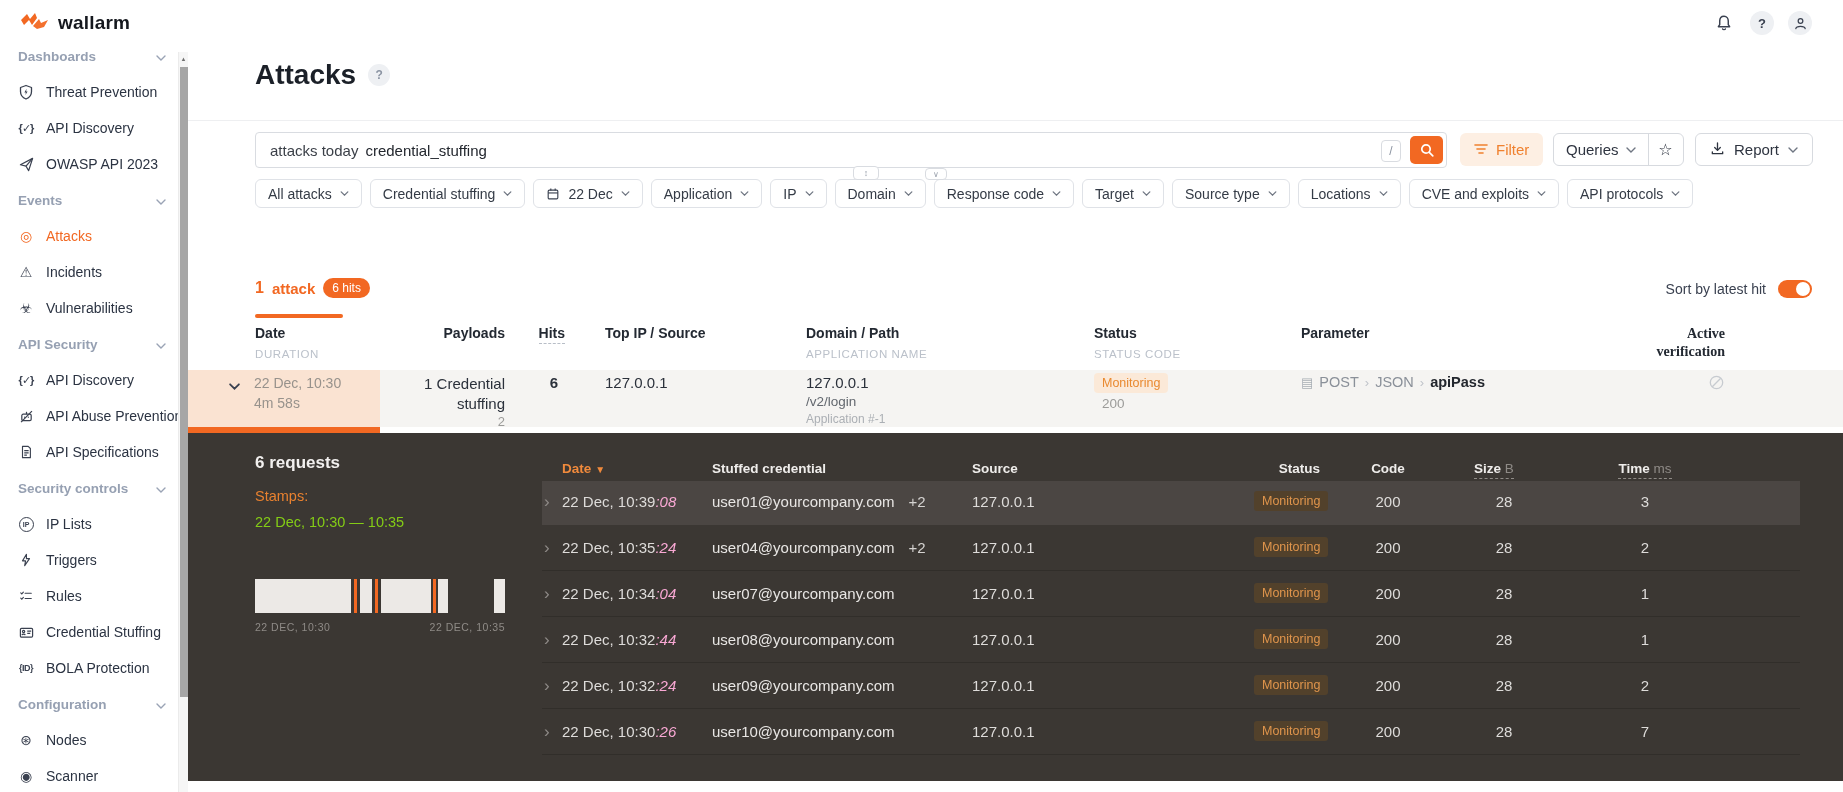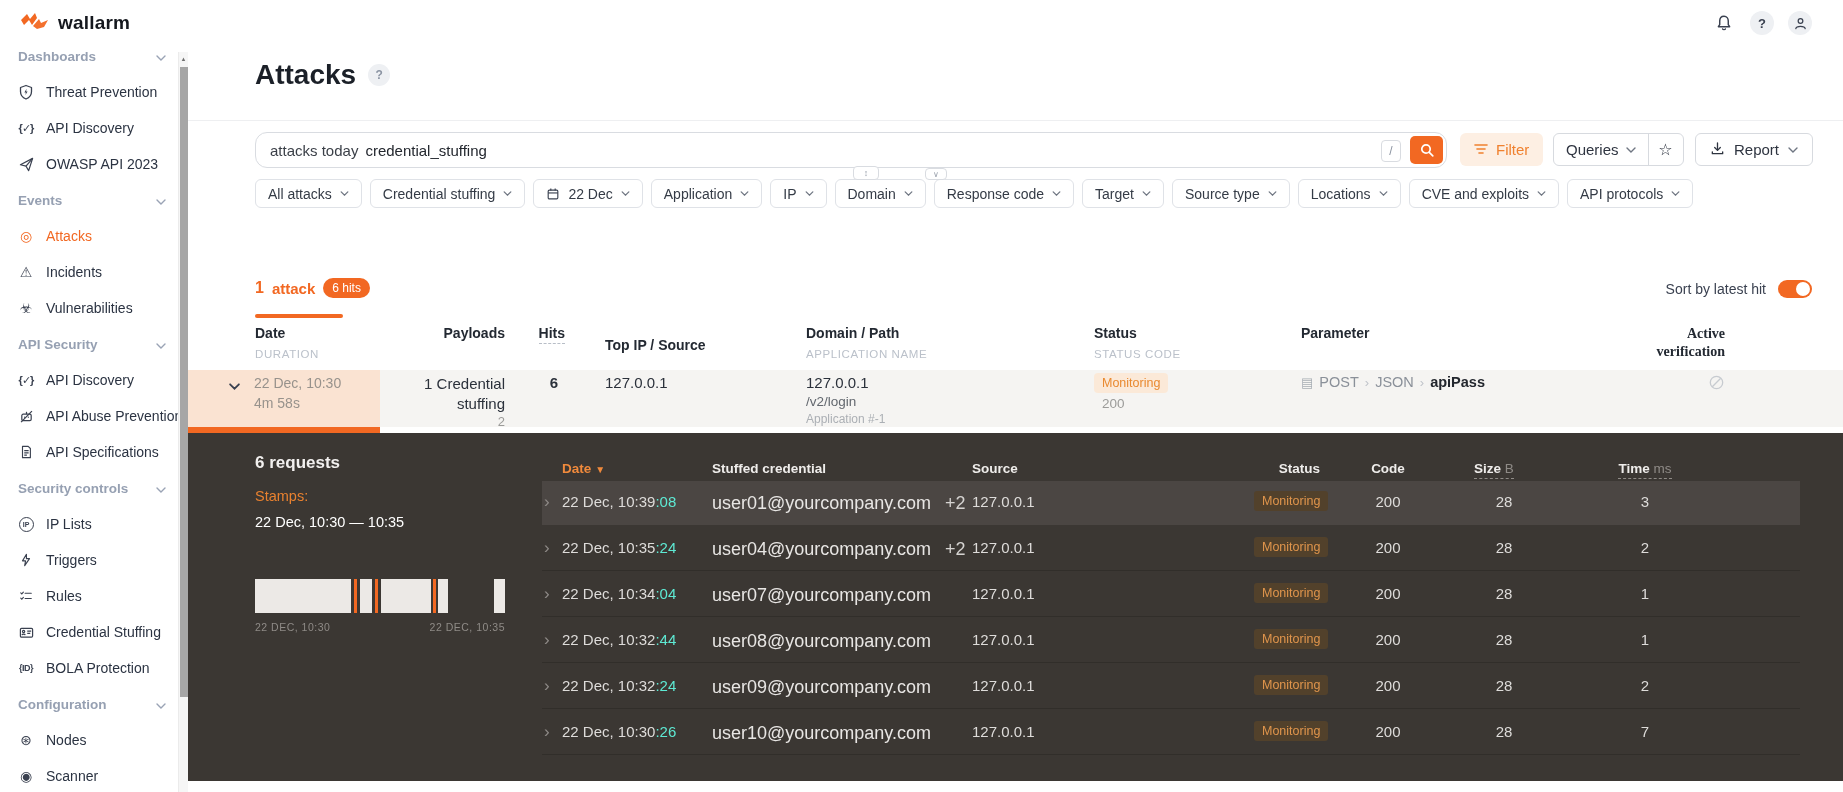--- a/index.html
+++ b/index.html
@@ -38,21 +38,21 @@
 
   
   .main { position:absolute; left:188px; top:45px; right:0; bottom:0; background:#fff; }
 
   .page-title-row { position:absolute; left:67px; top:14px; display:flex; align-items:center; gap:12px; }
   .page-title { font-size:28px; font-weight:bold; color:#1B2028; }
   .title-help { width:22px; height:22px; border-radius:50%; background:#EEF0F3; color:#8B94A3; font-size:12px; font-weight:bold; display:flex; align-items:center; justify-content:center; cursor:pointer; }
   .title-divider { position:absolute; left:0; right:0; top:75px; border-bottom:1px solid #EEEFF1; }
 
   
-  .search-bar { position:absolute; left:67px; top:87px; width:1192px; height:36px; border:1px solid #D9DCE1; border-radius:12px; background:#fff; display:flex; align-items:center; padding-left:14px; cursor:text; }
+  .search-bar { position:absolute; left:67px; top:87px; width:1192px; height:36px; border:1px solid #D9DCE1; border-radius:4px; background:#fff; display:flex; align-items:center; padding-left:14px; cursor:text; }
   .search-token-1 { font-size:15px; color:#3A3F47; }
   .search-token-2 { font-size:15px; color:#23272E; margin-left:7px; }
   .kbd-hint { position:absolute; right:45px; top:7px; width:20px; height:22px; border:1px solid #D9DCE1; border-radius:4px; color:#8B93A0; font-size:12px; display:flex; align-items:center; justify-content:center; }
   .search-btn { position:absolute; right:3px; top:3px; width:33px; height:28px; background:#F26822; border-radius:5px; display:flex; align-items:center; justify-content:center; color:#fff; cursor:pointer; }
   .nub { position:absolute; background:#fff; border:1px solid #D9DCE1; border-radius:4px; color:#9AA1AC; display:flex; align-items:center; justify-content:center; z-index:5; }
   .nub1 { left:665px; top:121px; width:26px; height:14px; font-size:9px; }
   .nub2 { left:737px; top:123px; width:22px; height:12px; font-size:8px; }
 
   .filter-btn { position:absolute; left:1272px; top:88px; height:33px; padding:0 14px; background:#FDEFE3; border-radius:6px; display:flex; align-items:center; gap:8px; color:#F0812F; font-size:15px; cursor:pointer; }
   .queries-group { position:absolute; left:1365px; top:88px; height:33px; display:flex; border:1px solid #D7DADF; border-radius:6px; background:#fff; }
@@ -76,21 +76,21 @@
   .toggle { position:absolute; right:31px; top:235px; width:34px; height:18px; border-radius:9px; background:#F26822; cursor:pointer; }
   .toggle .knob { position:absolute; right:2px; top:2px; width:14px; height:14px; border-radius:50%; background:#fff; }
 
   
   .ath { position:absolute; font-size:14px; font-weight:bold; color:#232932; top:280px; }
   .ath-sub { position:absolute; font-size:11.5px; color:#BBC1CA; letter-spacing:0.6px; top:303px; }
   .dashed { border-bottom:1px dashed #B8BEC7; padding-bottom:2px; cursor:pointer; }
   .h-date { left:67px; } .h-duration { left:67px; }
   .h-payloads { left:167px; width:150px; text-align:right; }
   .h-hits { left:330px; width:47px; text-align:right; }
-  .h-topip { left:417px;margin-top:12px; }
+  .h-topip { left:417px; }
   .h-domain { left:618px; } .h-appname { left:618px; }
   .h-status { left:906px; } .h-statuscode { left:906px; }
   .h-param { left:1113px; }
   .h-av { left:1387px; width:150px; text-align:right; line-height:18px;font-family:Liberation Serif, serif; }
 
   
   .attack-row { position:absolute; left:0; right:0; top:325px; height:57px; background:#F5F4F2; cursor:pointer; }
   .date-cell { position:absolute; left:0; top:0; width:192px; height:57px; background:#FAE3D2; }
   .row-chevron { position:absolute; left:41px; top:6px; color:#3A4150; }
   .ar-date { position:absolute; left:66px; top:5px; font-size:14px; color:#97928C; }
@@ -108,21 +108,21 @@
   .p-grid { color:#A8AEB5; font-size:13px; }
   .p-gray { color:#8A9099; } .p-sep { color:#C0C4CA; font-size:13px; } .p-name { color:#23272E; font-weight:bold; }
   .ar-av { position:absolute; left:1497px; top:4px; width:40px; text-align:right; color:#C7CBD0; }
 
   .expand-accent { position:absolute; left:0; top:382px; width:192px; height:6px; background:#F26822; }
 
   
   .panel { position:absolute; left:0; right:0; top:388px; height:348px; background:#3B3733; color:#DDDAD7; }
   .panel-title { position:absolute; left:67px; top:20px; font-size:17px; font-weight:bold; color:#F2F0EF; }
   .stamps-label { position:absolute; left:67px; top:55px; font-size:14.5px; color:#E9812F; }
-  .stamps-range { position:absolute; left:67px; top:81px; font-size:14.5px; color:#ffffff; }
+  .stamps-range { position:absolute; left:67px; top:81px; font-size:14.5px; color:#84cc16; }
   .hist { position:absolute; left:67px; top:146px; width:260px; height:34px; display:flex; align-items:flex-end; }
   .hseg { height:34px; flex:none; }
   .hseg.bar { background:#ECE9E6; }
   .hseg.tick { background:#F26822; }
   .hseg.gap { background:transparent; }
   .hist-label { position:absolute; top:188px; font-size:10.5px; color:#8F8B87; letter-spacing:0.5px; }
   .hl-start { left:67px; } .hl-end { left:67px; width:250px; text-align:right; }
 
   
   .rqh { position:absolute; top:28px; font-size:13.5px; font-weight:bold; color:#EFEDEB; }
@@ -134,22 +134,22 @@
   .rqh-size { left:932px; width:60px; text-align:left; }
   .rqh-time { left:1068px; width:70px; text-align:center; }
   .dashed-dark { border-bottom:1px dashed #8F8B87; padding-bottom:2px; }
   .unit { color:#8F8B87; font-weight:normal; }
   .sort-caret { font-size:10px; margin-left:4px; }
 
   .rq-row { position:absolute; left:0; width:1258px; height:44px; cursor:pointer; }
   .rq-row.hl { background:#4B4643; }
   .rq-chevron { position:absolute; left:2px; top:12px; color:#8F8B88; font-size:17px; line-height:1; }
   .rq-date { position:absolute; left:20px; top:12px; font-size:15px; color:#DEDCDA; }
-  .rq-sec { color:#5eead4; }
-  .rq-cred { position:absolute; left:170px; top:12px; font-size:18px; color:#E8E6E4; }
+  .rq-sec { color:#f9a8d4;font-style:italic; }
+  .rq-cred { position:absolute; left:170px; top:12px; font-size:15px; color:#E8E6E4; }
   .rq-extra { margin-left:14px; color:#D5D3D1; }
   .rq-src { position:absolute; left:430px; top:12px; font-size:15px; color:#DEDCDA; }
   .badge-dark { position:absolute; left:712px; top:10px; background:#52412B; color:#E0954C; font-size:12.5px; border-radius:3px; padding:3px 8px; }
   .rq-code { position:absolute; left:816px; top:12px; width:60px; text-align:center; font-size:15px; color:#DEDCDA; }
   .rq-size { position:absolute; left:932px; top:12px; width:60px; text-align:center; font-size:15px; color:#DEDCDA; }
   .rq-time { position:absolute; left:1068px; top:12px; width:70px; text-align:center; font-size:15px; color:#DEDCDA; }
   .rq-sep { position:absolute; left:0; bottom:0; width:100%; border-bottom:1px solid rgba(0,0,0,0.16); }
 </style>
 </head>
 <body>

